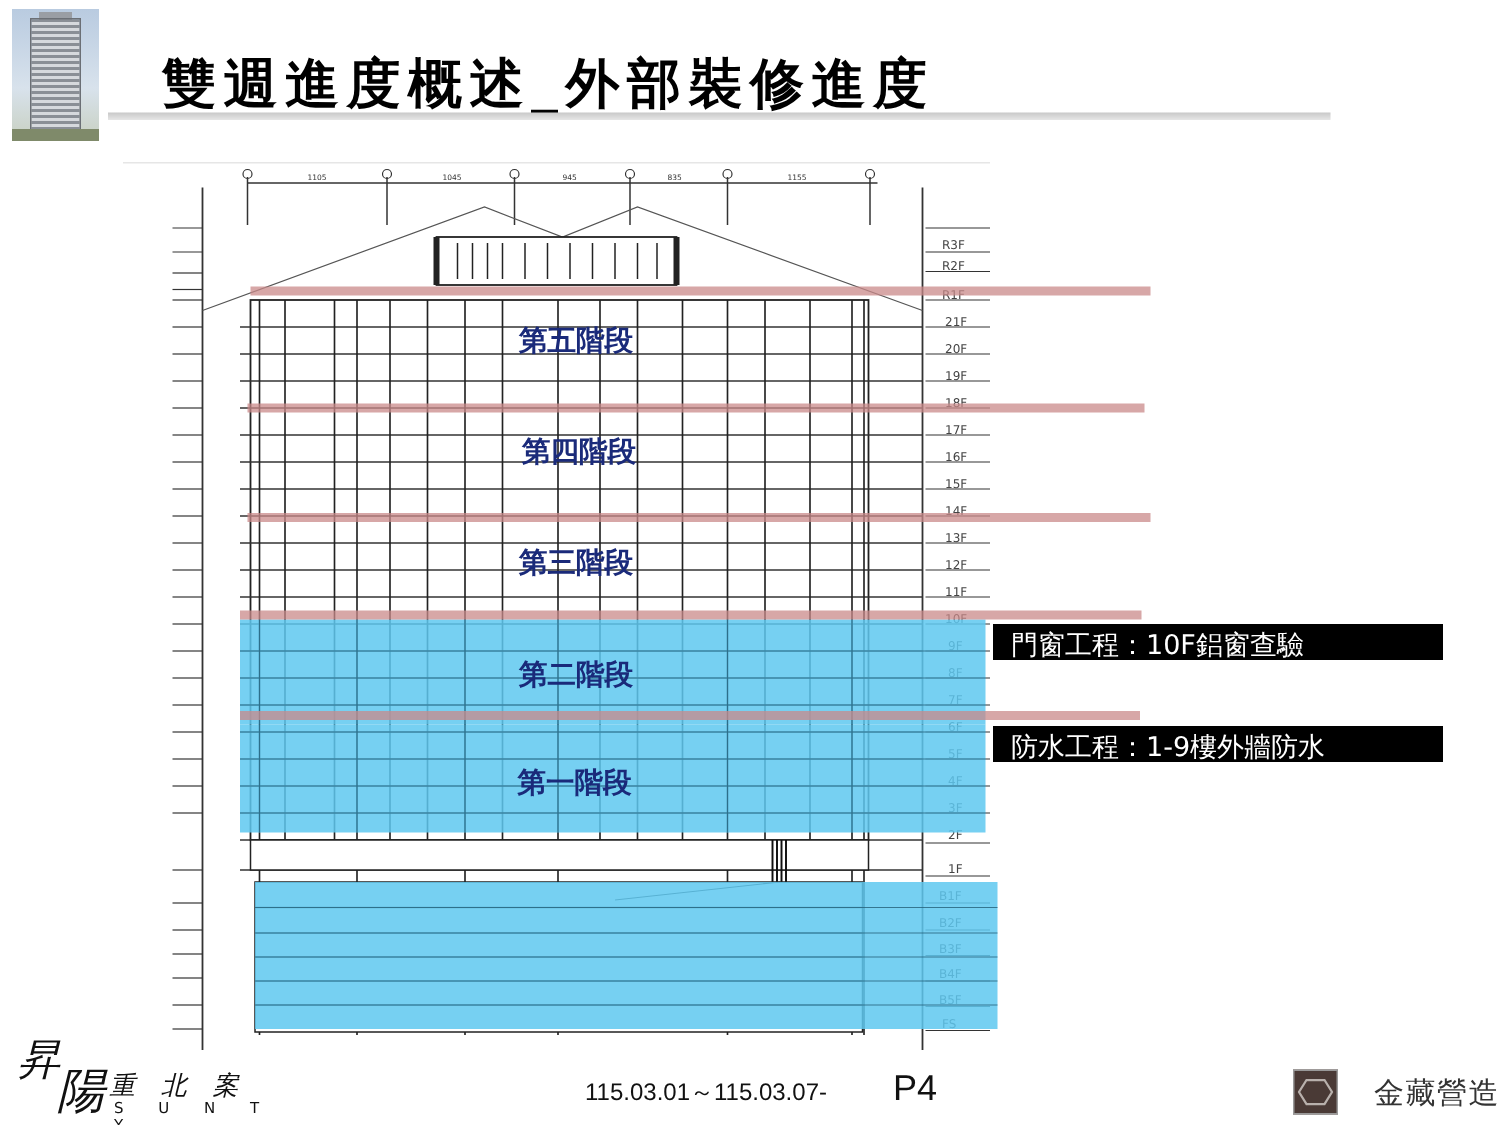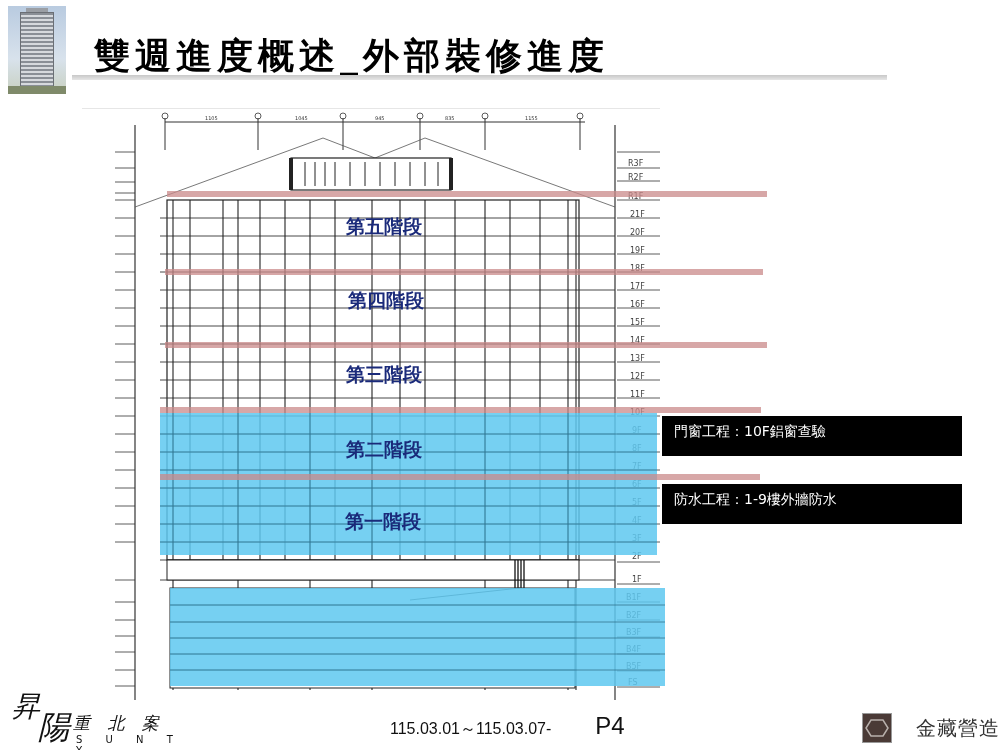--- a/index.html
+++ b/index.html
@@ -3,30 +3,30 @@
 <meta charset="utf-8">
 <style>
   html,body{margin:0;padding:0;}
   body{width:1000px;height:750px;background:#ffffff;position:relative;overflow:hidden;font-family:"DejaVu Sans",sans-serif;}
   .abs{position:absolute;}
   
   .thumb{left:8px;top:6px;width:58px;height:88px;background:linear-gradient(180deg,#b9cbe0 0%,#d8e2ec 60%,#c8d0c0 100%);}
   .thumb .tower{position:absolute;left:12px;top:6px;width:34px;height:78px;background:repeating-linear-gradient(180deg,#8a8f96 0px,#8a8f96 2px,#d6d9dd 2px,#d6d9dd 4px);border:1px solid #6b6f75;box-sizing:border-box;}
   .thumb .roof{position:absolute;left:18px;top:2px;width:22px;height:6px;background:#9a9ea4;}
   .thumb .ground{position:absolute;left:0;bottom:0;width:58px;height:8px;background:#7f8a6a;}
-  .title{left:94px;top:32px;font-size:36px;letter-spacing:5px;color:#000;font-weight:bold;white-space:nowrap;}
+  .title{left:108px;top:32px;font-size:36px;letter-spacing:5px;color:#000;font-weight:bold;white-space:nowrap;}
   .title-bar{left:72px;top:75px;width:815px;height:5px;background:linear-gradient(180deg,#c8c8c8,#e6e6e6);}
   .thin-bar{left:82px;top:108px;width:578px;height:1px;background:#e6e6e6;}
   
   .drawing{left:110px;top:110px;width:665px;height:590px;text-align:center;}
   svg text{font-family:"DejaVu Sans",sans-serif;}
   .floor-label{font-size:8px;fill:#444;}
   .stage-label{left:0;width:0;font-size:19px;font-weight:bold;color:#1a2a7a;white-space:nowrap;}
   
-  .callout{left:662px;width:300px;height:40px;background:#000;color:#fff;font-size:14px;line-height:30px;padding-left:12px;box-sizing:border-box;white-space:nowrap;}
+  .callout{left:662px;width:300px;height:24px;background:#000;color:#fff;font-size:18px;line-height:30px;padding-left:12px;box-sizing:border-box;white-space:nowrap;}
   
   .logo-left{left:12px;top:688px;width:190px;height:56px;}
   .logo-cal{position:absolute;font-family:"DejaVu Serif",serif;color:#111;font-style:italic;}
   .footer-date{left:390px;top:712px;font-size:16px;color:#111;white-space:nowrap;font-family:"Liberation Sans",sans-serif;}
   .footer-date .page{font-size:24px;margin-left:44px;}
   .logo-right{left:862px;top:713px;display:flex;align-items:center;gap:8px;}
   .logo-box{width:30px;height:30px;background:#4a3a36;border:1px solid #999;box-sizing:border-box;display:flex;align-items:center;justify-content:center;}
   .logo-right .name{font-size:20px;color:#333;letter-spacing:1px;margin-left:16px;}
 </style>
 </head>

